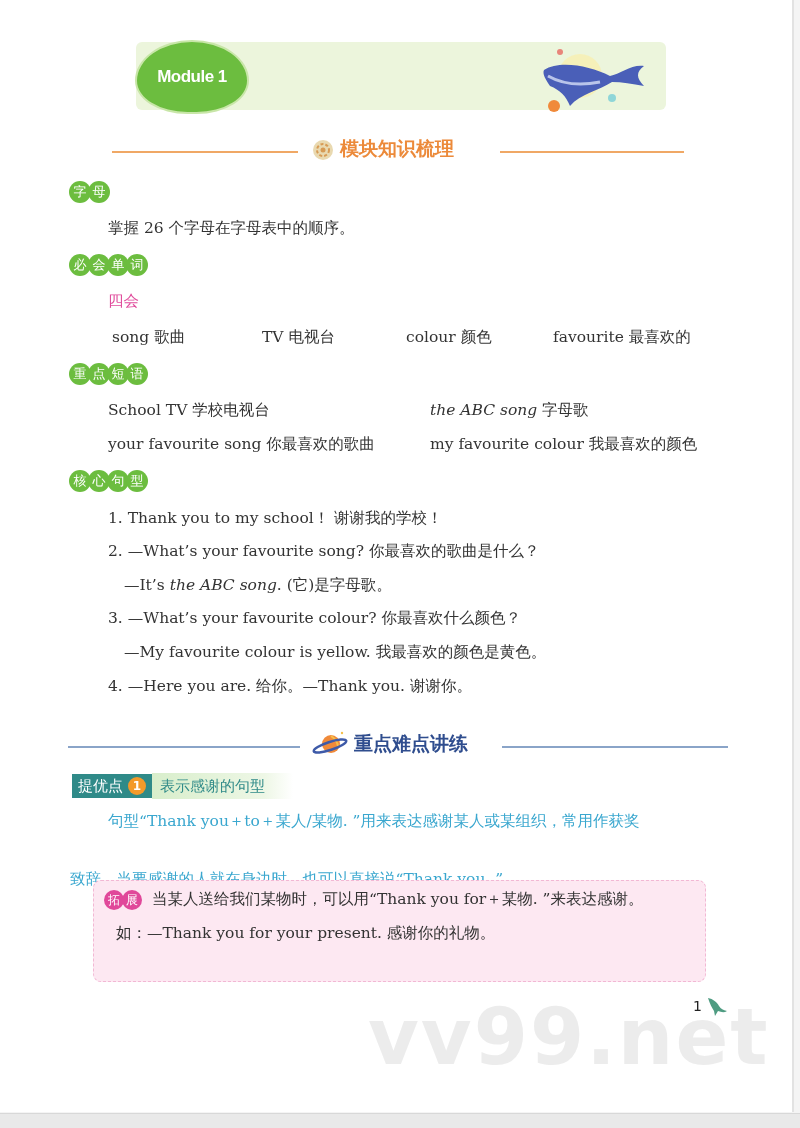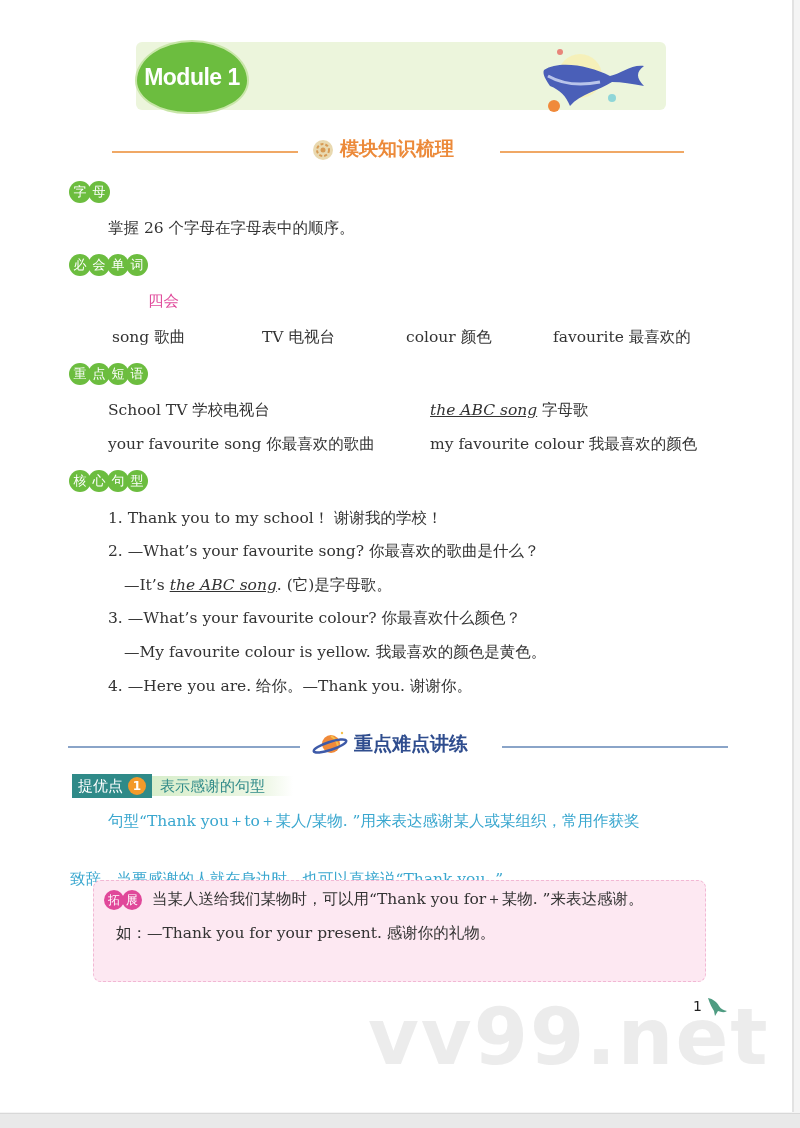--- a/index.html
+++ b/index.html
@@ -4,46 +4,46 @@
   <style>
     * { box-sizing: border-box; margin: 0; padding: 0; }
     html, body { width: 800px; height: 1128px; background: #f4f4f4; overflow: hidden; }
     body { font-family: "DejaVu Serif", "Liberation Serif", serif; color: #333; position: relative; }
     .page { position: absolute; left: 0; top: 0; width: 794px; height: 1112px; background: #fff; border-right: 2px solid #e2e2e2; }
     .bottom-bar { position: absolute; left: 0; top: 1113px; width: 800px; height: 15px; background: #e9e9e9; border-top: 1px solid #d8d8d8; }
 
     
     .banner { position: absolute; left: 136px; top: 42px; width: 530px; height: 68px; background: #ecf5dc; border-radius: 6px; }
     .module-oval { position: absolute; left: 135px; top: 40px; width: 114px; height: 74px; background: #6cbd3f; border-radius: 50% 50% 46% 46% / 55% 55% 45% 45%; border: 2px solid #c8e6a8; display: flex; align-items: center; justify-content: center; }
-    .module-oval span { color: #fff; font-family: "Liberation Sans", sans-serif; font-weight: bold; font-size: 23px; letter-spacing: -0.5px; }
+    .module-oval span { color: #fff; font-family: "Liberation Sans", sans-serif; font-weight: bold; font-size: 17px; letter-spacing: -0.5px; }
     .whale { position: absolute; left: 540px; top: 46px; width: 110px; height: 70px; }
 
     
     .divider { position: absolute; height: 30px; }
     .divider .line { position: absolute; top: 15px; height: 1.5px; }
     .divider .title { position: absolute; top: 0; font-family: "DejaVu Sans", sans-serif; font-weight: bold; font-size: 19px; white-space: nowrap; }
 
     .div1 .line { background: #f0a865; }
     .div1 .title { color: #ec8a3a; }
     .div2 .line { background: #8aa4c8; }
     .div2 .title { color: #2f4d8e; }
 
     
     .pill { position: absolute; display: flex; height: 22px; }
     .pill span { display: inline-flex; width: 22px; height: 22px; margin-right: -3px; border-radius: 50%; background: #6cbd3f; color: #fff; font-family: "DejaVu Sans", sans-serif; font-size: 13px; align-items: center; justify-content: center; }
 
     .text { position: absolute; font-size: 15.5px; color: #333; white-space: nowrap; }
     .pink { color: #e04c9c; font-family: "DejaVu Sans", sans-serif; font-size: 15.5px; }
-    .it { font-style: italic; text-decoration: underline; }
+    .it { font-style: italic; }
 
     
     .point { position: absolute; left: 72px; top: 774px; height: 24px; display: flex; align-items: center; }
     .point .lbl { background: #2f8a88; color: #fff; font-family: "DejaVu Sans", sans-serif; font-size: 15px; padding: 0 6px; height: 24px; display: flex; align-items: center; gap: 5px; }
     .point .num { display: inline-flex; width: 18px; height: 18px; border-radius: 50%; background: #f39a2a; color: #fff; font-size: 12px; font-weight: bold; align-items: center; justify-content: center; }
-    .point .ttl { background: linear-gradient(90deg, #d8eecb, #eef7e6 80%, #ffffff); color: #2f8a88; font-family: "DejaVu Sans", sans-serif; font-size: 15px; height: 20px; display: flex; align-items: center; padding: 0 28px 0 8px; }
+    .point .ttl { background: linear-gradient(90deg, #d8eecb, #eef7e6 80%, #ffffff); color: #2f8a88; font-family: "DejaVu Sans", sans-serif; font-size: 15px; height: 26px; display: flex; align-items: center; padding: 0 28px 0 8px; }
 
     .blue { color: #3aa7cf; text-align: center; }
 
     
     .ext-box { position: absolute; left: 93px; top: 880px; width: 613px; height: 102px; background: #fde8f2; border: 1.5px dashed #f2b8d4; border-radius: 8px; }
     .ext-badge { position: absolute; left: 104px; top: 890px; display: flex; }
     .ext-badge span { display: inline-flex; width: 20px; height: 20px; margin-right: -2px; border-radius: 50%; background: #e0489a; color: #fff; font-family: "DejaVu Sans", sans-serif; font-size: 12px; align-items: center; justify-content: center; }
 
     .page-num { position: absolute; left: 693px; top: 998px; font-family: "DejaVu Sans", sans-serif; font-size: 14px; color: #222; }
     .leaf-icon { position: absolute; left: 705px; top: 996px; }
@@ -83,21 +83,21 @@
     <span>母</span>
   </div>
   <div class="text" style="left:108px; top:218px;">掌握 26 个字母在字母表中的顺序。</div>
 
   <div class="pill" style="left:69px; top:254px;">
     <span>必</span>
     <span>会</span>
     <span>单</span>
     <span>词</span>
   </div>
-  <div class="text pink" style="left:108px; top:291px;margin-left:40px;">四会</div>
+  <div class="text pink" style="left:108px; top:291px;">四会</div>
 
   <div class="text" style="left:112px; top:327px;">
     <span>song</span> <span>歌曲</span>
   </div>
   <div class="text" style="left:262px; top:327px;">
     <span>TV</span> <span>电视台</span>
   </div>
   <div class="text" style="left:406px; top:327px;">
     <span>colour</span> <span>颜色</span>
   </div>

